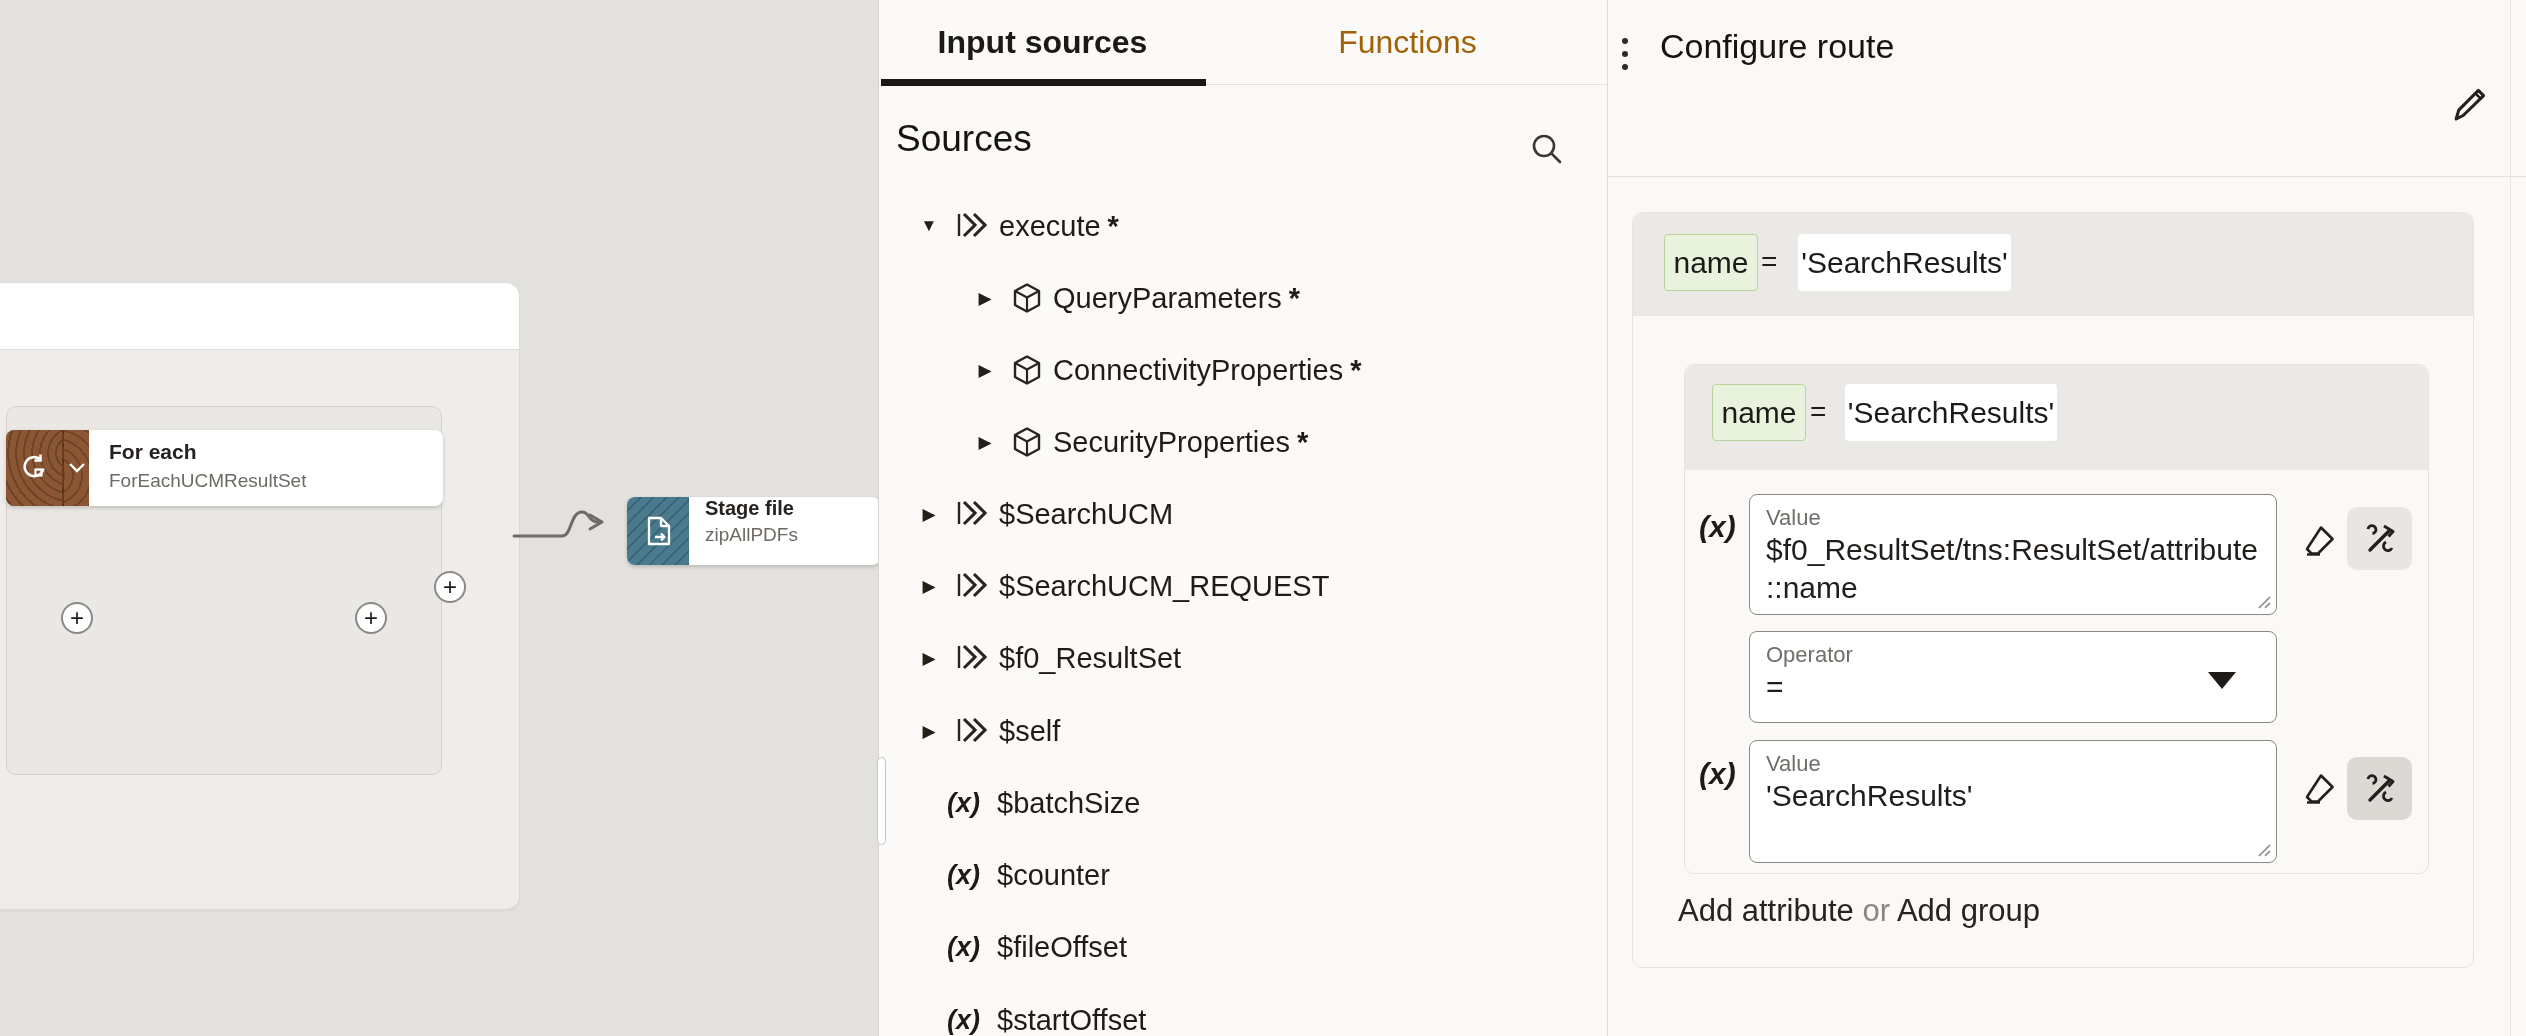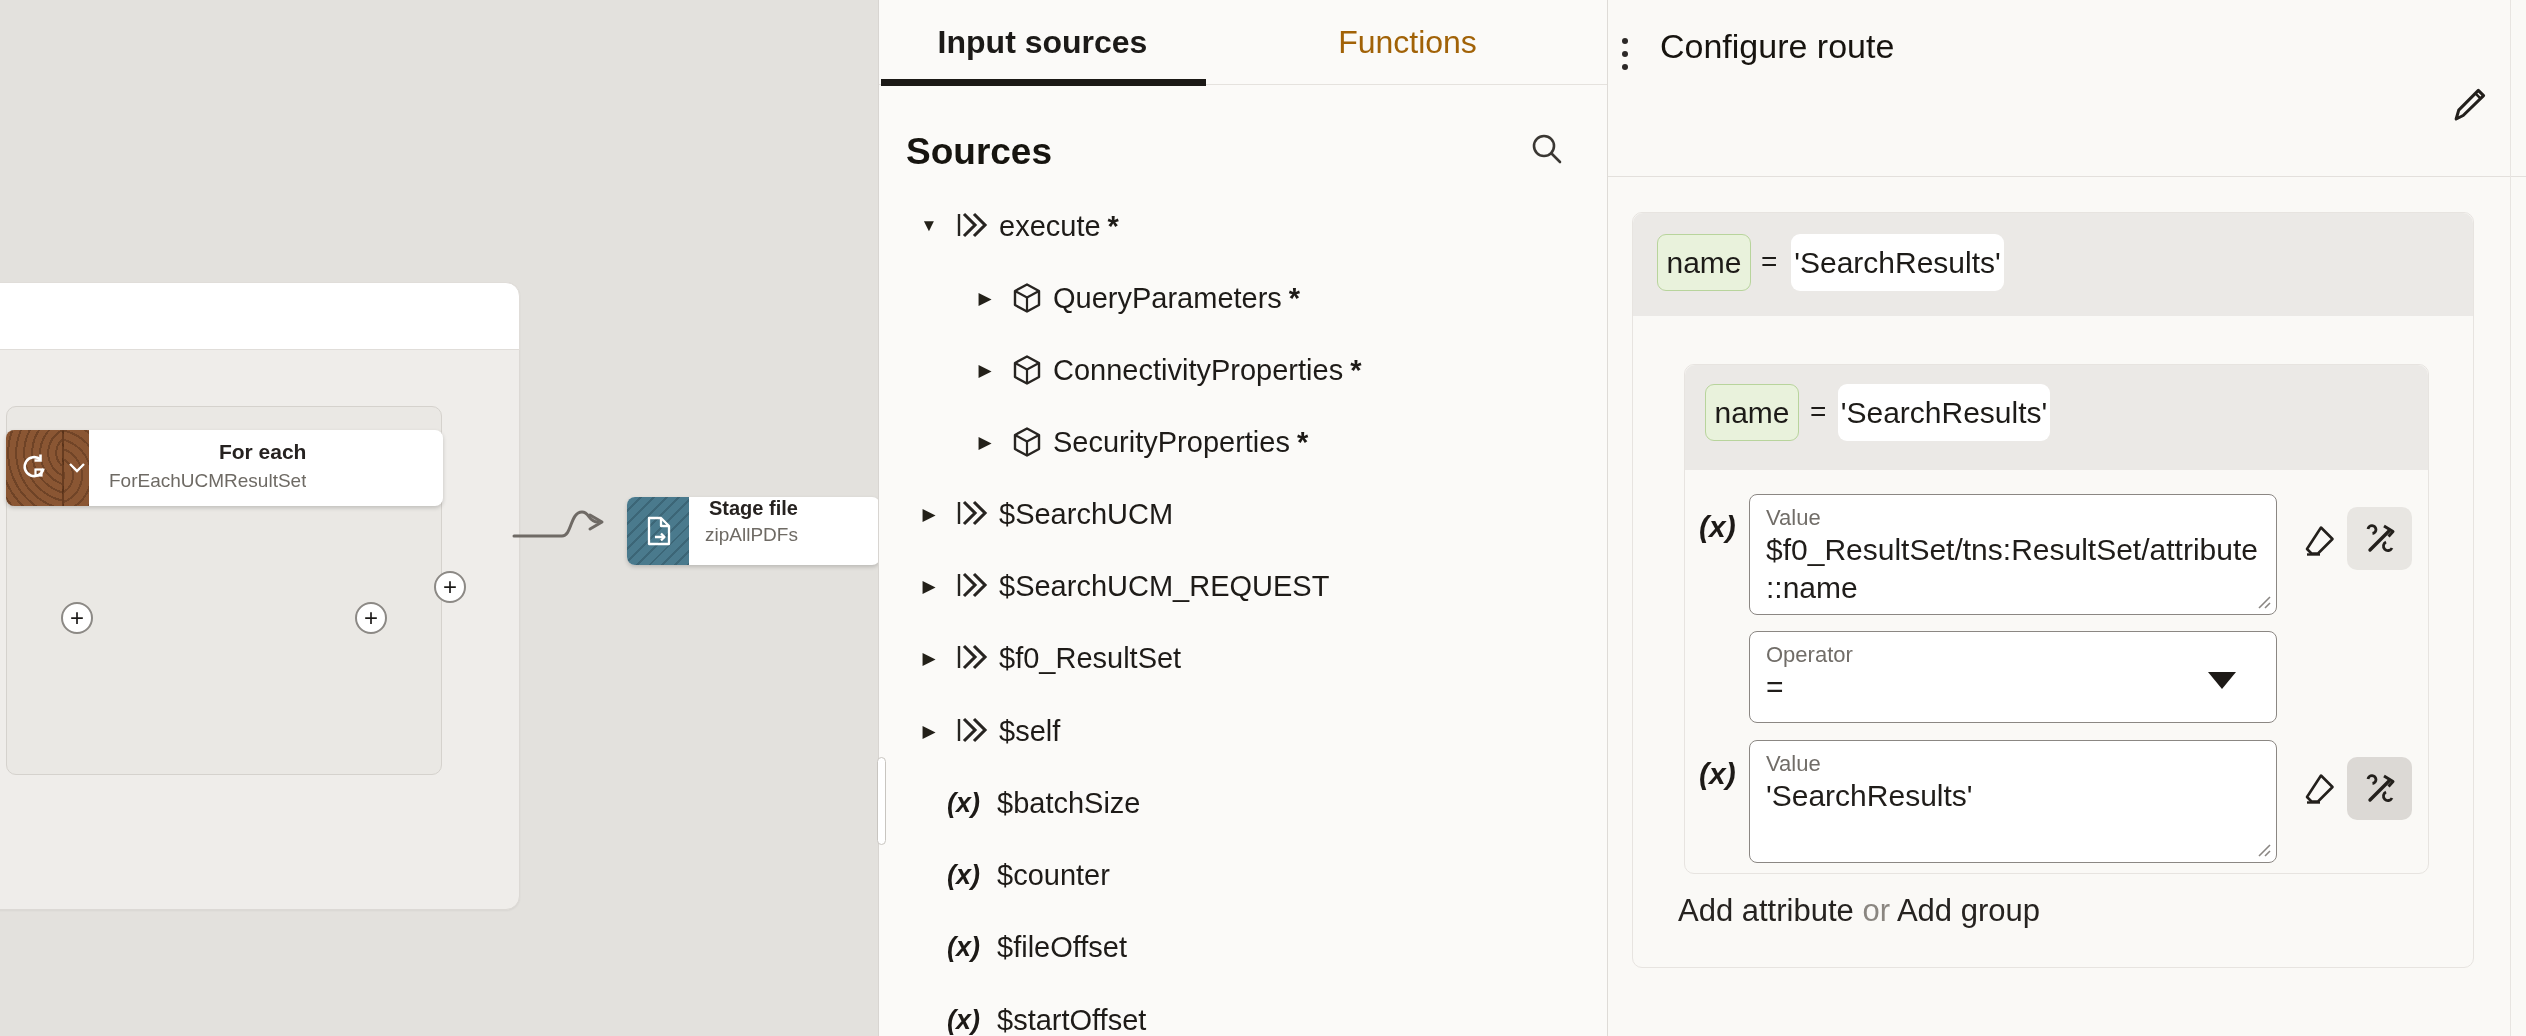--- a/index.html
+++ b/index.html
@@ -10,21 +10,21 @@
   
   #canvas { left:0; top:0; width:878px; height:1036px; background:#e3e1dd; overflow:hidden; }
   .big-card { left:-40px; top:282px; width:560px; height:628px; background:#efedea;
               border:1px solid #dcd9d5; border-radius:14px; box-shadow:0 1px 2px rgba(0,0,0,.05); }
   .big-card-header { left:-40px; top:282px; width:560px; height:68px; background:#ffffff;
                      border:1px solid #e0ddd9; border-radius:14px 14px 0 0; }
   .scope { left:6px; top:406px; width:436px; height:369px; background:#eae8e4;
            border:1px solid #d5d2cd; border-radius:10px; }
 
   .flow-node { background:#fff; border-radius:8px; display:flex; align-items:stretch;
-               box-shadow:0 2px 4px rgba(0,0,0,.18); overflow:hidden;text-align:right; }
+               box-shadow:0 2px 4px rgba(0,0,0,.18); overflow:hidden; }
   .node-foreach { left:6px; top:430px; width:437px; height:76px; }
   .node-switch  { left:85px; top:580px; width:278px; height:77px; border:3px solid #332f2b;
                   border-radius:10px; box-shadow:0 4px 3px rgba(0,0,0,.28); }
   .node-stage   { left:627px; top:497px; width:253px; height:68px; }
 
   .node-icon { width:56px; flex:0 0 56px; display:flex; align-items:center; justify-content:center; }
   .wood { background:#8a5633;
           background-image:repeating-radial-gradient(circle at 120% 30%, rgba(40,18,5,.28) 0 2px, rgba(0,0,0,0) 2px 8px); }
   .teal { background:#4a7a8d;
           background-image:repeating-linear-gradient(135deg, rgba(10,30,40,.22) 0 2px, rgba(0,0,0,0) 2px 9px); }
@@ -44,21 +44,21 @@
   
   #sources-panel { left:878px; top:0; width:730px; height:1036px; background:#fbfaf8;
                    border-left:1px solid #d8d5d1; border-right:1px solid #dedbd7; }
   .tabs { position:absolute; left:0; top:0; width:100%; height:85px; border-bottom:1px solid #e5e2de; }
   .tab { position:absolute; top:0; height:85px; display:flex; align-items:center; justify-content:center;
          font-size:32px; }
   .tab-active { left:0; width:327px; color:#1c1a18; font-weight:600; }
   .tab-inactive { left:327px; width:403px; color:#a16207; }
   .tab-underline { position:absolute; left:2px; top:79px; width:325px; height:7px; background:#1b1916; }
 
-  .sources-heading { position:absolute; left:17px; top:131px; font-size:37px; font-weight:bold; color:#16140f;margin-left:10px; }
+  .sources-heading { position:absolute; left:17px; top:118px; font-size:37px; font-weight:normal; color:#16140f; }
   .search-btn { position:absolute; left:650px; top:132px; width:36px; height:36px; }
 
   .tree { position:absolute; left:0; top:190px; width:730px; height:846px; overflow:hidden; }
   .tree-row { position:absolute; left:0; width:730px; height:72px; display:flex; align-items:center; }
   .tree-caret { position:absolute; font-size:17px; color:#232019; width:24px; text-align:center; }
   .tree-ficon { position:absolute; width:34px; height:32px; }
   .tree-label { position:absolute; font-size:29px; color:#1e1b18; white-space:nowrap; }
   .tree-req { font-weight:bold; margin-left:7px; }
   .fx-glyph { position:absolute; font-style:italic; font-weight:600; font-size:27px; color:#1d1a17; }
   .panel-scroll-thumb { left:877px; top:757px; width:9px; height:88px; background:#ffffff;
@@ -70,22 +70,22 @@
   .kebab { position:absolute; left:10px; top:31px; width:14px; height:38px; }
   .kebab i { display:block; width:6px; height:6px; border-radius:50%; background:#2c2927; margin:7px auto; }
   .route-title { position:absolute; left:52px; top:27px; font-size:34px; font-weight:normal; color:#17140f; }
   .pencil-btn { position:absolute; left:840px; top:84px; width:42px; height:42px; }
   .right-gutter { position:absolute; left:902px; top:0; width:1px; height:1036px; background:#e8e5e1; }
 
   .outer-card { position:absolute; left:24px; top:212px; width:842px; height:756px;
                 background:#faf9f6; border:1px solid #e7e4e0; border-radius:10px; }
   .chip-band { position:absolute; left:0; top:0; width:100%; height:103px; background:#ebe9e6;
                border-radius:10px 10px 0 0; }
-  .chip { position:absolute; height:57px; border-radius:9px; display:flex; align-items:center;
-          justify-content:center; font-size:30px; color:#1d1b18; }
+  .chip { position:absolute; height:57px; border-radius:4px; display:flex; align-items:center;
+          justify-content:center; font-size:30px; color:#1d1b18;margin-left:7px; }
   .chip-green { background:#e9f2dc; border:1px solid #b8d49c; }
   .chip-white { background:#ffffff; }
   .chip-eq { position:absolute; font-size:28px; color:#1d1b18; }
 
   .inner-card { position:absolute; left:51px; top:151px; width:745px; height:510px;
                 border:1px solid #e7e4e0; border-radius:10px; }
   .inner-band { position:absolute; left:0; top:0; width:100%; height:105px; background:#ebe9e6;
                 border-radius:10px 10px 0 0; }
 
   .fx-mark { position:absolute; font-style:italic; font-weight:600; font-size:30px; color:#1d1a17; }

